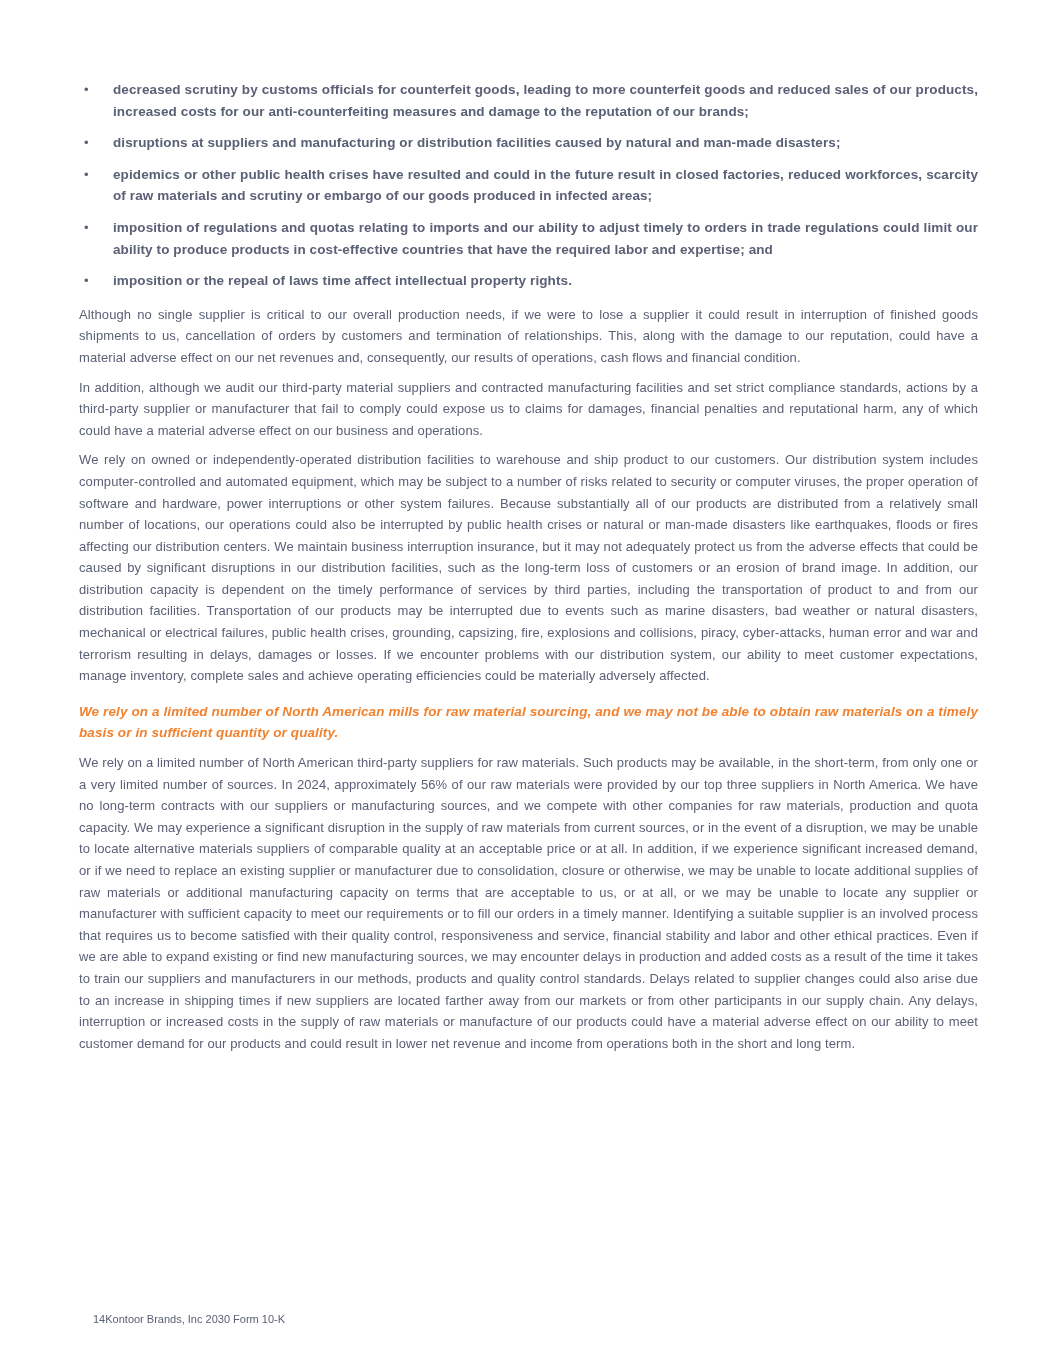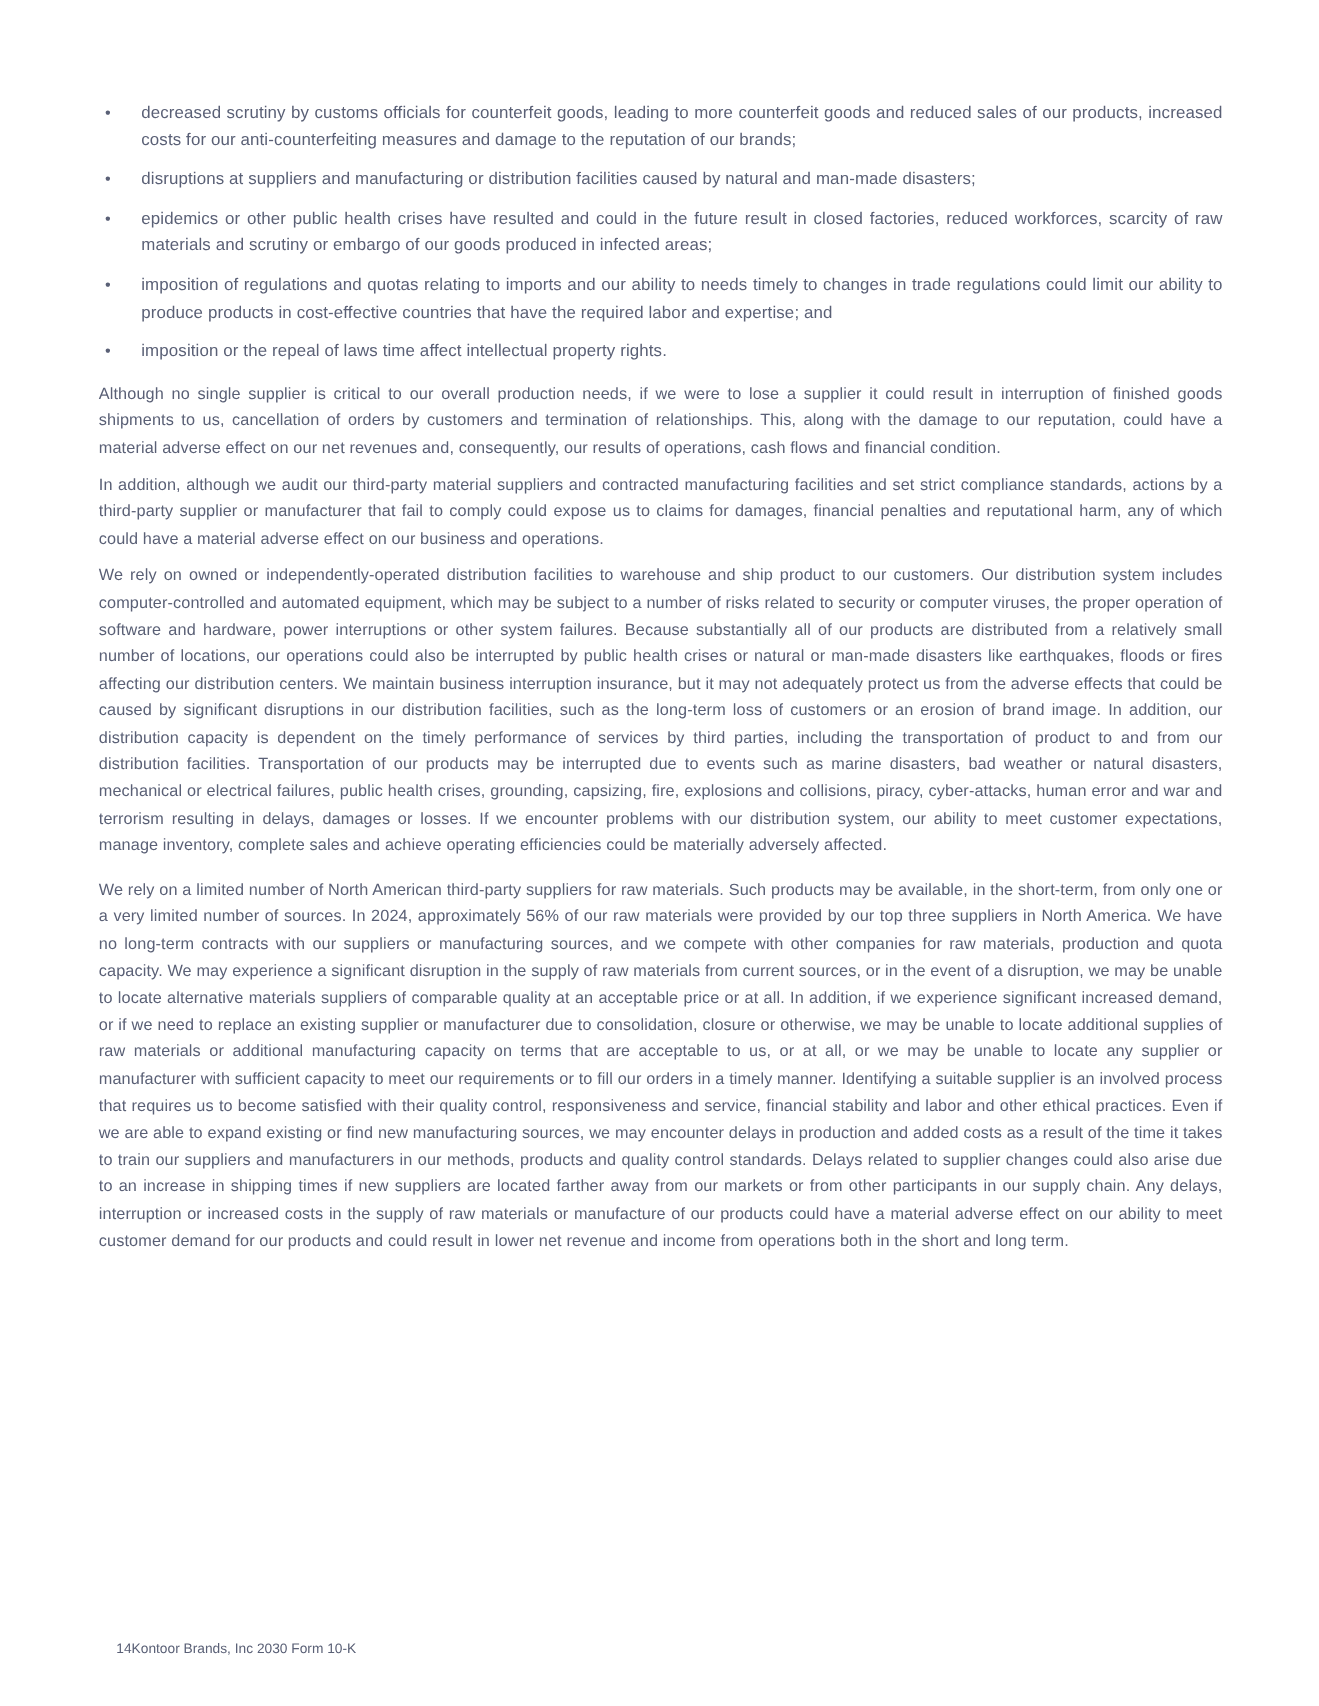--- a/index.html
+++ b/index.html
@@ -40,20 +40,21 @@
   ul.bullets li:last-child {
     margin-bottom: 12px;
   }
   ul.bullets .marker {
     flex: 0 0 29px;
     font-size: 13px;
   }
   ul.bullets .btext {
     flex: 1 1 auto;
     text-align: justify;
+    font-weight: bold;
   }
   .risk-heading {
     font-size: 13.5px;
     line-height: 21.6px;
     font-weight: bold;
     font-style: italic;
     color: #f08230;
     text-align: justify;
     margin: 0 0 8px 0;
     letter-spacing: 0.1px;
@@ -83,37 +84,38 @@
     <li>
       <span class="marker">•</span>
       <span class="btext">disruptions at suppliers and manufacturing or distribution facilities caused by natural and man-made disasters;</span>
     </li>
     <li>
       <span class="marker">•</span>
       <span class="btext">epidemics or other public health crises have resulted and could in the future result in closed factories, reduced workforces, scarcity of raw materials and scrutiny or embargo of our goods produced in infected areas;</span>
     </li>
     <li>
       <span class="marker">•</span>
-      <span class="btext">imposition of regulations and quotas relating to imports and our ability to needs timely to changes in trade regulations could limit our ability to produce products in cost-effective countries that have the required labor and expertise; and</span>
+      <span class="btext">imposition of regulations and quotas relating to imports and our ability to adjust timely to orders in trade regulations could limit our ability to produce products in cost-effective countries that have the required labor and expertise; and</span>
     </li>
     <li>
       <span class="marker">•</span>
       <span class="btext">imposition or the repeal of laws time affect intellectual property rights.</span>
     </li>
   </ul>
 
   <p class="body-text">Although no single supplier is critical to our overall production needs, if we were to lose a supplier it could result in interruption of finished goods shipments to us, cancellation of orders by customers and termination of relationships. This, along with the damage to our reputation, could have a material adverse effect on our net revenues and, consequently, our results of operations, cash flows and financial condition.</p>
 
   <p class="body-text">In addition, although we audit our third-party material suppliers and contracted manufacturing facilities and set strict compliance standards, actions by a third-party supplier or manufacturer that fail to comply could expose us to claims for damages, financial penalties and reputational harm, any of which could have a material adverse effect on our business and operations.</p>
 
 
   <p class="body-text">We rely on owned or independently-operated distribution facilities to warehouse and ship product to our customers. Our distribution system includes computer-controlled and automated equipment, which may be subject to a number of risks related to security or computer viruses, the proper operation of software and hardware, power interruptions or other system failures. Because substantially all of our products are distributed from a relatively small number of locations, our operations could also be interrupted by public health crises or natural or man-made disasters like earthquakes, floods or fires affecting our distribution centers. We maintain business interruption insurance, but it may not adequately protect us from the adverse effects that could be caused by significant disruptions in our distribution facilities, such as the long-term loss of customers or an erosion of brand image. In addition, our distribution capacity is dependent on the timely performance of services by third parties, including the transportation of product to and from our distribution facilities. Transportation of our products may be interrupted due to events such as marine disasters, bad weather or natural disasters, mechanical or electrical failures, public health crises, grounding, capsizing, fire, explosions and collisions, piracy, cyber-attacks, human error and war and terrorism resulting in delays, damages or losses. If we encounter problems with our distribution system, our ability to meet customer expectations, manage inventory, complete sales and achieve operating efficiencies could be materially adversely affected.</p>
 
   <div class="spacer-lg"></div>
 
+  <p class="risk-heading">We rely on a limited number of North American mills for raw material sourcing, and we may not be able to obtain raw materials on a timely basis or in sufficient quantity or quality.</p>
 
   <p class="body-text">We rely on a limited number of North American third-party suppliers for raw materials. Such products may be available, in the short-term, from only one or a very limited number of sources. In 2024, approximately 56% of our raw materials were provided by our top three suppliers in North America. We have no long-term contracts with our suppliers or manufacturing sources, and we compete with other companies for raw materials, production and quota capacity. We may experience a significant disruption in the supply of raw materials from current sources, or in the event of a disruption, we may be unable to locate alternative materials suppliers of comparable quality at an acceptable price or at all. In addition, if we experience significant increased demand, or if we need to replace an existing supplier or manufacturer due to consolidation, closure or otherwise, we may be unable to locate additional supplies of raw materials or additional manufacturing capacity on terms that are acceptable to us, or at all, or we may be unable to locate any supplier or manufacturer with sufficient capacity to meet our requirements or to fill our orders in a timely manner. Identifying a suitable supplier is an involved process that requires us to become satisfied with their quality control, responsiveness and service, financial stability and labor and other ethical practices. Even if we are able to expand existing or find new manufacturing sources, we may encounter delays in production and added costs as a result of the time it takes to train our suppliers and manufacturers in our methods, products and quality control standards. Delays related to supplier changes could also arise due to an increase in shipping times if new suppliers are located farther away from our markets or from other participants in our supply chain. Any delays, interruption or increased costs in the supply of raw materials or manufacture of our products could have a material adverse effect on our ability to meet customer demand for our products and could result in lower net revenue and income from operations both in the short and long term.</p>
 
   <div class="footer">
     <span>14</span>
     <span>Kontoor Brands, Inc 2030 Form 10-K</span>
   </div>
 
 </div>
 

